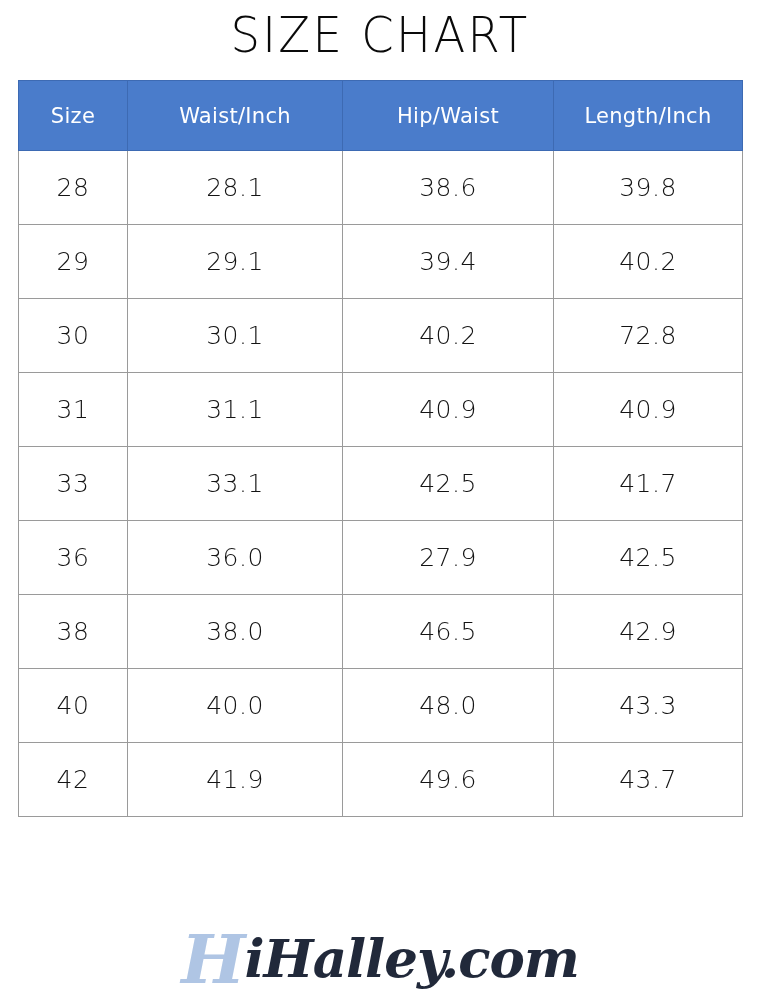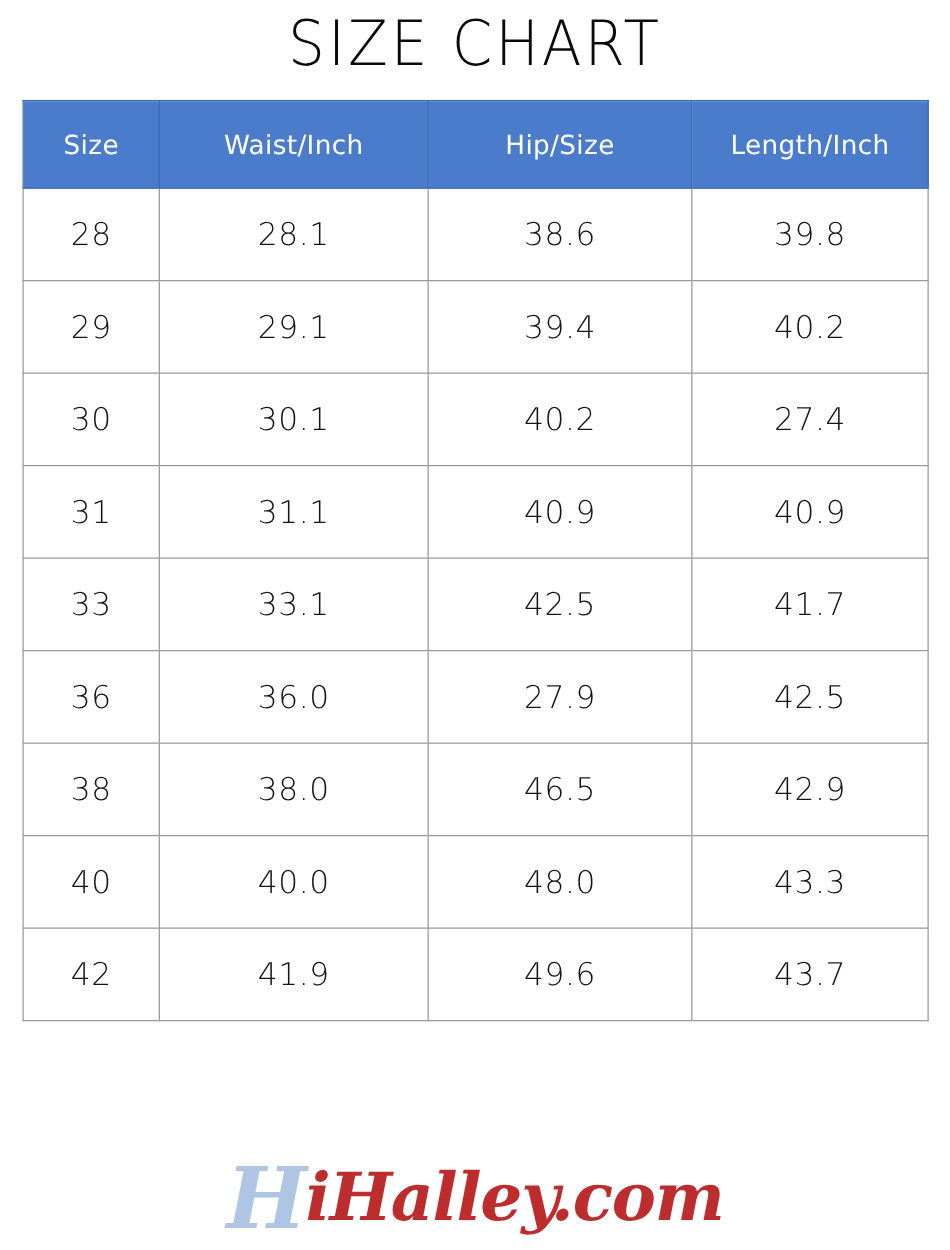--- a/index.html
+++ b/index.html
@@ -111,21 +111,21 @@
     line-height: 64px;
     letter-spacing: -1px;
     opacity: 0.92;
   }
   #watermark .wm-h {
     color: #a9c1e2;
     font-size: 68px;
     vertical-align: -6px;
   }
   #watermark .wm-rest {
-    color: #b91c1c;
+    color: #0f172a;
   }
 </style>
 </head>
 <body>
 
 <div id="page">
 
   <div id="chart-title">SIZE CHART</div>
 
   <div id="size-table-wrap">
@@ -133,42 +133,42 @@
       <colgroup>
         <col class="c-size">
         <col class="c-waist">
         <col class="c-hip">
         <col class="c-length">
       </colgroup>
       <thead>
         <tr>
           <th>Size</th>
           <th>Waist/Inch</th>
-          <th>Hip/Size</th>
+          <th>Hip/Waist</th>
           <th>Length/Inch</th>
         </tr>
       </thead>
       <tbody id="size-table-body">
           <tr>
             <td class="size-cell">28</td>
             <td>28.1</td>
             <td>38.6</td>
             <td>39.8</td>
           </tr>
           <tr>
             <td class="size-cell">29</td>
             <td>29.1</td>
             <td>39.4</td>
             <td>40.2</td>
           </tr>
           <tr>
             <td class="size-cell">30</td>
             <td>30.1</td>
             <td>40.2</td>
-            <td>27.4</td>
+            <td>72.8</td>
           </tr>
           <tr>
             <td class="size-cell">31</td>
             <td>31.1</td>
             <td>40.9</td>
             <td>40.9</td>
           </tr>
           <tr>
             <td class="size-cell">33</td>
             <td>33.1</td>

